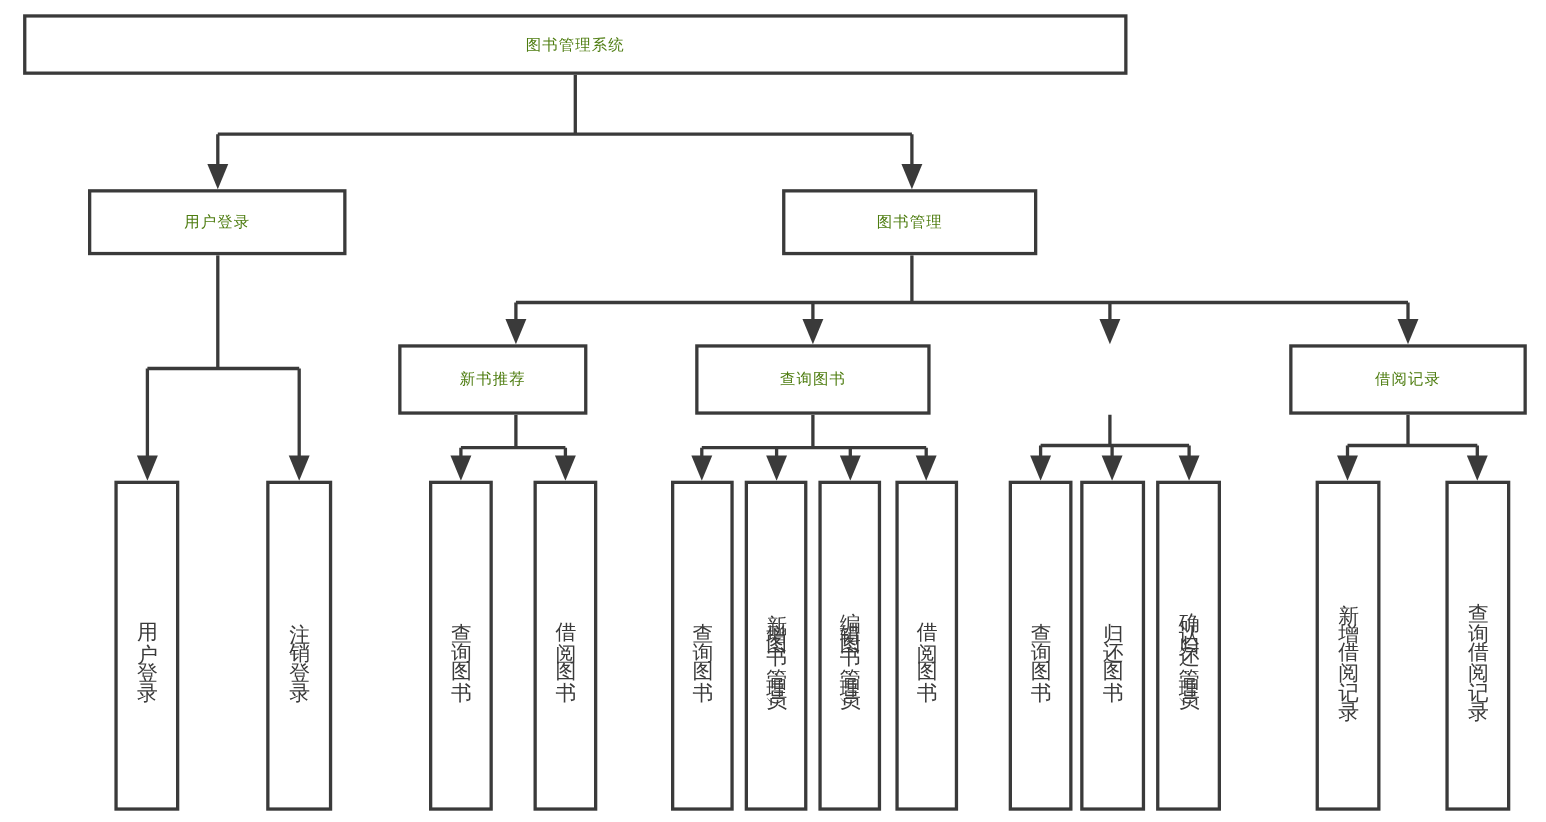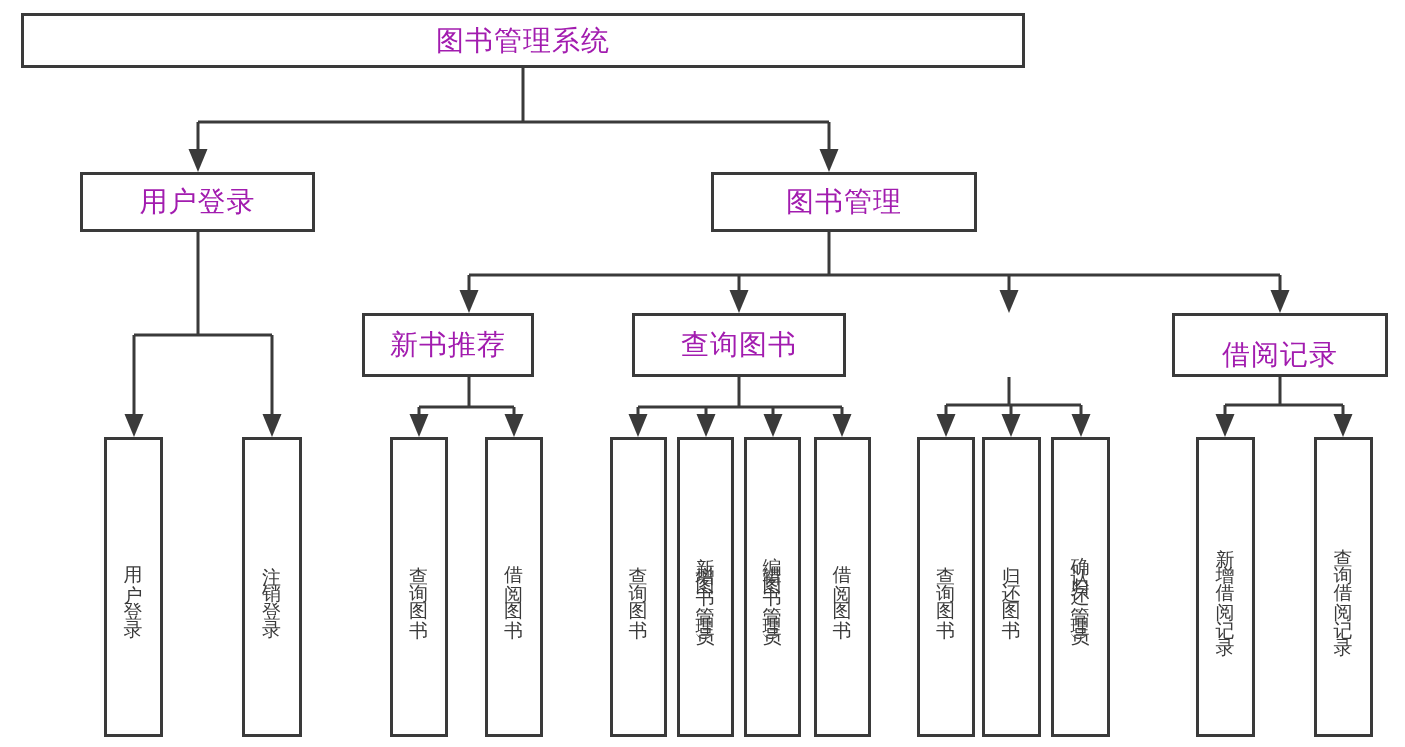--- a/index.html
+++ b/index.html
@@ -21,22 +21,22 @@
     position: absolute;
     box-sizing: border-box;
     border: 3px solid #3a3a3a;
     background: #ffffff;
     display: flex;
     align-items: center;
     justify-content: center;
     z-index: 2;
   }
   .node .lbl {
-    color: #a21caf;
-    font-size: 28px;
+    color: #4d7c0f;
+    font-size: 14px;
     letter-spacing: 1px;
     white-space: nowrap;
   }
   .leaf {
     position: absolute;
     box-sizing: border-box;
     border: 3px solid #3a3a3a;
     background: #ffffff;
     top: 437px;
     height: 300px;
@@ -118,31 +118,31 @@
     </g>
   </svg>
 
   <div class="node" style="left:21px; top:13px; width:1004px; height:55px;">
     <span class="lbl">图书管理系统</span>
   </div>
 
   <div class="node" style="left:80px; top:172px; width:235px; height:60px;">
     <span class="lbl">用户登录</span>
   </div>
-  <div class="node" style="left:711px; top:172px; width:266px; height:60px;">
+  <div class="node" style="left:711px; top:172px; width:232px; height:60px;">
     <span class="lbl">图书管理</span>
   </div>
 
   <div class="node" style="left:362px; top:313px; width:172px; height:64px;">
     <span class="lbl">新书推荐</span>
   </div>
   <div class="node" style="left:632px; top:313px; width:214px; height:64px;">
     <span class="lbl">查询图书</span>
   </div>
-  <div class="node" style="left:1172px; top:313px; width:216px; height:64px;align-items:flex-end;">
+  <div class="node" style="left:1172px; top:313px; width:216px; height:64px;">
     <span class="lbl">借阅记录</span>
   </div>
 
   <div class="leaf" style="left:104px; width:59px;">
     <span class="vlbl">用户登录</span>
   </div>
   <div class="leaf" style="left:242px; width:60px;">
     <span class="vlbl">注销登录</span>
   </div>
 

